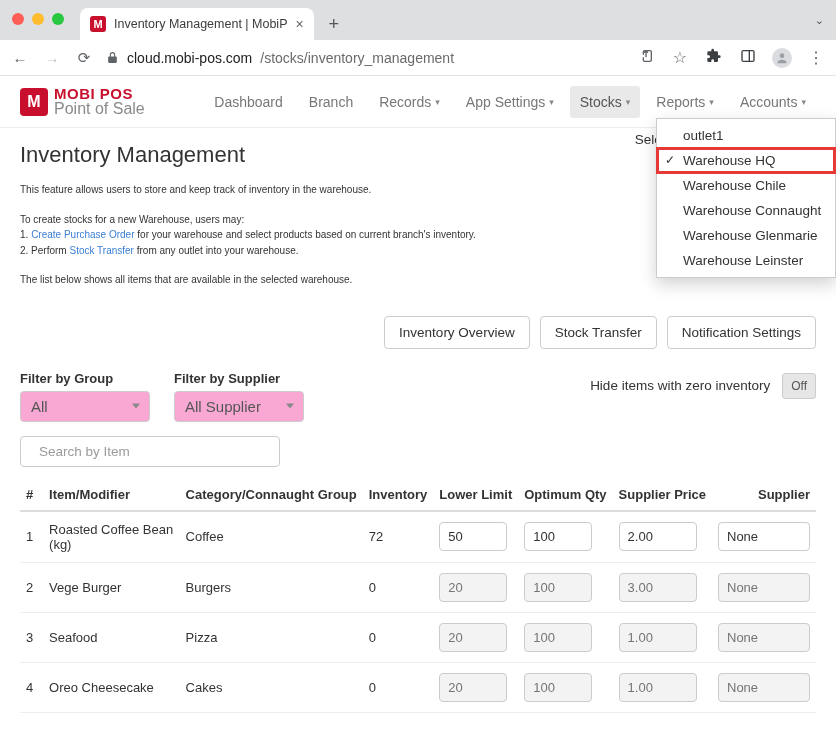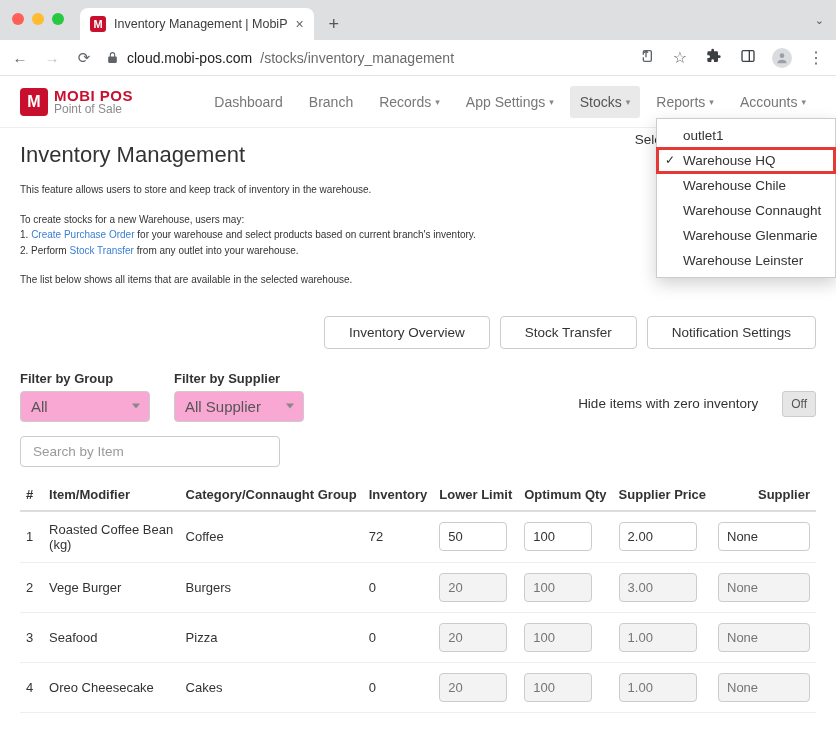--- a/index.html
+++ b/index.html
@@ -25,21 +25,21 @@
   .addr .path{color:#6a6a6a;}
   .toolbar .right{display:flex;gap:14px;align-items:center;}
   .toolbar .right .iconbtn{font-size:16px;}
   .avatar-circ{width:20px;height:20px;border-radius:50%;background:#dadce0;display:flex;align-items:center;justify-content:center;}
 
   
   .sitebar{height:52px;display:flex;align-items:center;padding:0 20px;gap:18px;border-bottom:1px solid #eee;}
   .logo{display:flex;align-items:center;gap:6px;}
   .logo-badge{width:28px;height:28px;background:#c8102e;border-radius:4px;color:#fff;display:flex;align-items:center;justify-content:center;font-weight:bold;font-size:16px;}
   .logo-text .line1{color:#c8102e;font-weight:700;font-size:15px;letter-spacing:.5px;line-height:1;}
-  .logo-text .line2{color:#8a8a8a;font-size:12px;line-height:1;}
+  .logo-text .line2{color:#8a8a8a;font-size:16px;line-height:1;}
   .navspacer{flex:1;}
   .nav{display:flex;gap:6px;}
   .nav-item{padding:8px 10px;font-size:14px;color:#777;display:flex;align-items:center;gap:4px;border-radius:3px;}
   .nav-item.active{background:#e9e9e9;color:#555;}
   .caret{font-size:9px;color:#888;}
 
   
   .page{padding:14px 20px 0 20px;position:relative;}
   h1.page-title{font-size:22px;font-weight:500;color:#333;margin-bottom:14px;}
   .intro{font-size:10px;color:#333;line-height:1.55;}
@@ -48,32 +48,32 @@
   .select-label{position:absolute;top:4px;right:160px;font-size:13.5px;color:#333;}
 
   
   .dropdown{position:absolute;top:-10px;right:0;width:180px;background:#fff;border:1px solid #ccc;border-radius:0;box-shadow:0 6px 16px rgba(0,0,0,.18);padding:4px 0;z-index:50;font-size:13.5px;}
   .dropdown .opt{padding:5px 12px 5px 26px;position:relative;color:#333;}
   .dropdown .opt .check{position:absolute;left:8px;top:5px;font-size:12px;}
   .dropdown .opt.highlight{outline:3px solid #e53935;outline-offset:-2px;}
 
   
   .actions{display:flex;justify-content:flex-end;gap:10px;margin-top:28px;}
-  .btn{background:#fff;border:1px solid #ccc;border-radius:4px;padding:8px 24px;font-size:13.5px;color:#333;}
+  .btn{background:#fff;border:1px solid #ccc;border-radius:4px;padding:8px 14px;font-size:13.5px;color:#333;}
 
   
   .filters{display:flex;gap:24px;margin-top:22px;align-items:flex-start;}
   .filter-col label{font-size:13px;font-weight:600;color:#333;display:block;margin-bottom:5px;}
   .select{border:1px solid #ccc;border-radius:4px;padding:6px 28px 6px 10px;font-size:15px;color:#555;min-width:130px;background:#f9a8d4;position:relative;}
   .select::after{content:"";position:absolute;right:9px;top:50%;width:0;height:0;border-left:4px solid transparent;border-right:4px solid transparent;border-top:5px solid #888;transform:translateY(-50%);}
-  .hide-zero{margin-left:auto;display:flex;align-items:center;gap:24px;margin-top:20px;font-size:13.5px;color:#333;}
+  .hide-zero{margin-left:auto;display:flex;align-items:center;gap:12px;margin-top:2px;font-size:13.5px;color:#333;}
   .toggle{background:#e6e6e6;border:1px solid #ccc;border-radius:3px;padding:5px 8px;font-size:12px;color:#555;}
 
   .search{margin-top:14px;}
-  .search input{border:1px solid #ccc;border-radius:4px;padding:7px 12px;font-size:13.5px;width:260px;color:#333;}
+  .search input{border:1px solid #ccc;border-radius:4px;padding:7px 18px;font-size:13.5px;width:260px;color:#333;}
   .search input::placeholder{color:#9a9a9a;}
 
   
   table{width:100%;border-collapse:collapse;margin-top:12px;font-size:13px;}
   th{text-align:left;font-weight:700;color:#333;padding:8px 6px;border-bottom:2px solid #ddd;white-space:nowrap;}
   th.right,td.right{text-align:right;}
   td{padding:10px 6px;border-bottom:1px solid #eee;vertical-align:middle;color:#333;}
   td .cell-input{border:1px solid #ccc;border-radius:4px;padding:6px 8px;width:68px;font-size:13px;color:#333;}
   td .cell-input.wide{width:78px;}
   td .cell-input.xwide{width:92px;}

